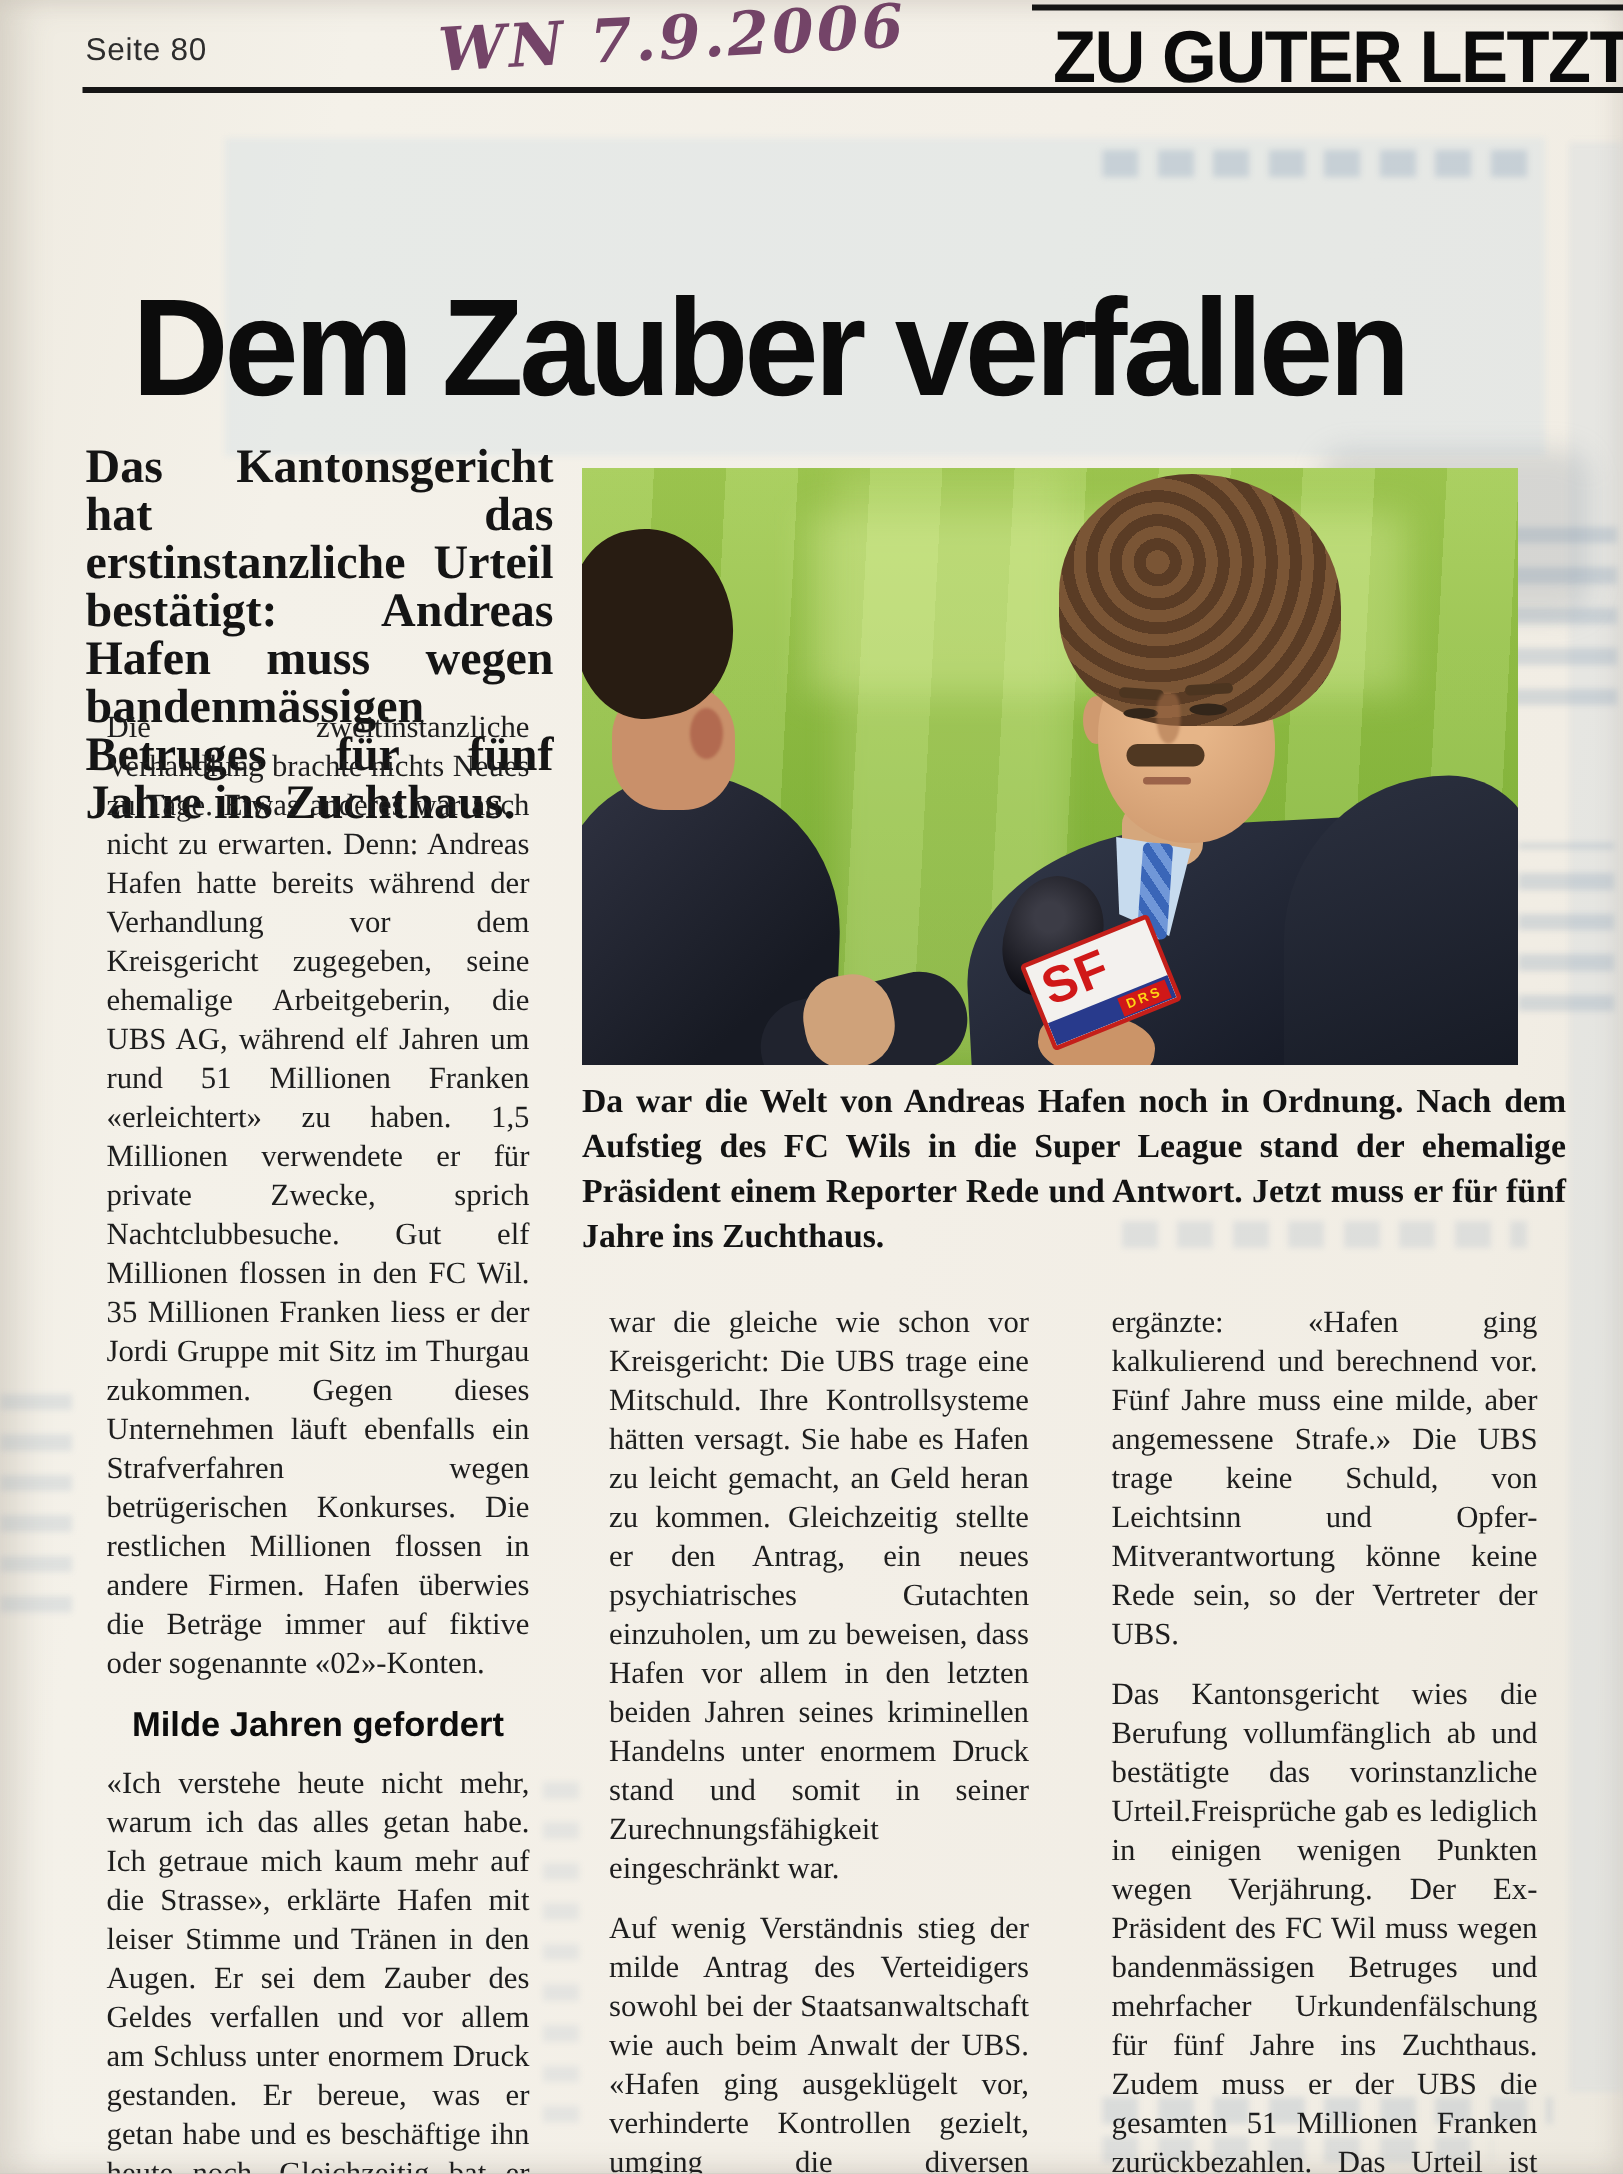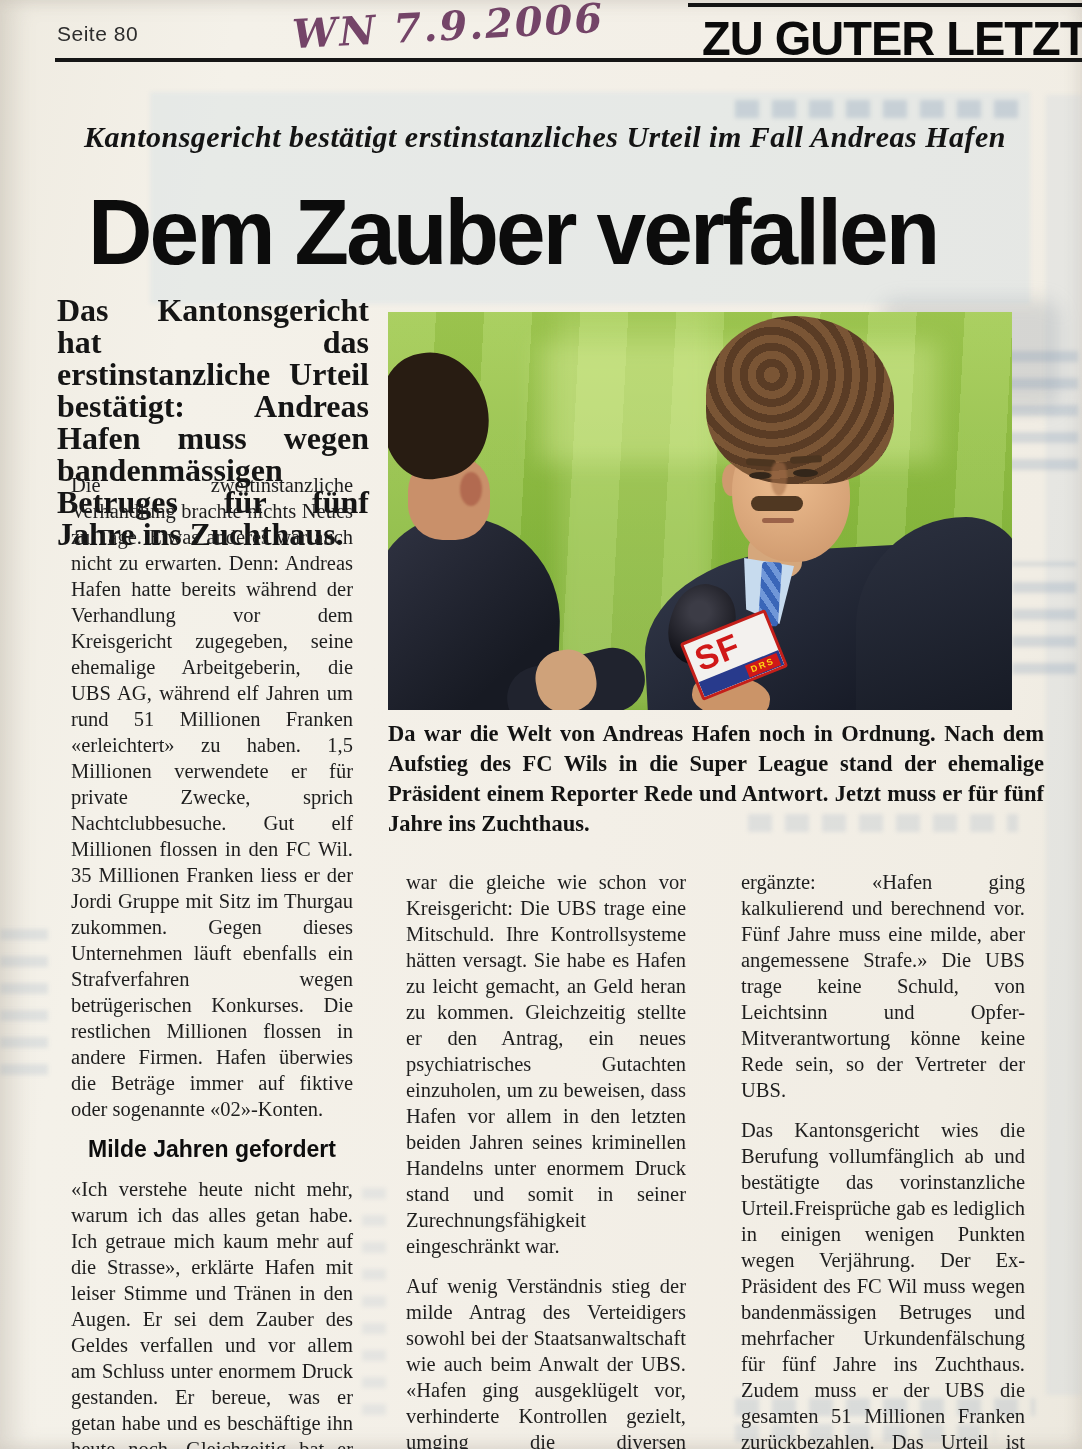--- a/index.html
+++ b/index.html
@@ -126,21 +126,20 @@
   <div class="ghost-row" style="left:735px;top:1398px;width:300px;opacity:.7;"></div>
   <div class="ghost-row" style="left:735px;top:1424px;width:260px;opacity:.6;"></div>
   <div class="ghost-stack" style="left:362px;top:1185px;width:24px;height:230px;opacity:.5;"></div>
 
   <div class="page-label">Seite 80</div>
   <div class="handwriting">WN 7.9.2006</div>
   <div class="section-header">ZU GUTER LETZT</div>
   <div class="topedge"></div>
   <div class="toprule"></div>
 
-  <div class="kicker">Kantonsgericht bestätigt erstinstanzliches Urteil im Fall Andreas Hafen</div>
   <h1 class="headline">Dem Zauber verfallen</h1>
   <div class="lead">Das Kantonsgericht hat das erstinstanzliche Urteil bestätigt: Andreas Hafen muss wegen bandenmässigen Betruges für fünf Jahre ins Zuchthaus.</div>
 
   <div class="col col1">
     <p>Die zweitinstanzliche Verhandlung brachte nichts Neues zu Tage. Etwas anderes war auch nicht zu erwarten. Denn: Andreas Hafen hatte bereits während der Verhandlung vor dem Kreisgericht zugegeben, seine ehemalige Arbeitgeberin, die UBS AG, während elf Jahren um rund 51 Millionen Franken «erleichtert» zu haben. 1,5 Millionen verwendete er für private Zwecke, sprich Nachtclubbesuche. Gut elf Millionen flossen in den FC Wil. 35 Millionen Franken liess er der Jordi Gruppe mit Sitz im Thurgau zukommen. Gegen dieses Unternehmen läuft ebenfalls ein Strafverfahren wegen betrügerischen Konkurses. Die restlichen Millionen flossen in andere Firmen. Hafen überwies die Beträge immer auf fiktive oder sogenannte «02»-Konten.</p>
     <div class="subhead">Milde Jahren gefordert</div>
     <p>«Ich verstehe heute nicht mehr, warum ich das alles getan habe. Ich getraue mich kaum mehr auf die Strasse», erklärte Hafen mit leiser Stimme und Tränen in den Augen. Er sei dem Zauber des Geldes verfallen und vor allem am Schluss unter enormem Druck gestanden. Er bereue, was er getan habe und es beschäftige ihn heute noch. Gleichzeitig bat er das Gericht darum, ihm eine milde Strafe zu geben. «Ich will nicht noch einmal aus meinem Umfeld herausgerissen werden.» Auch sein Anwalt forderte eine milde Strafe. Sprich: 18 Monate Gefängnis bedingt wegen mehrfacher Veruntreuung. Die Begründung</p>
   </div>
 
   <div class="photo">

